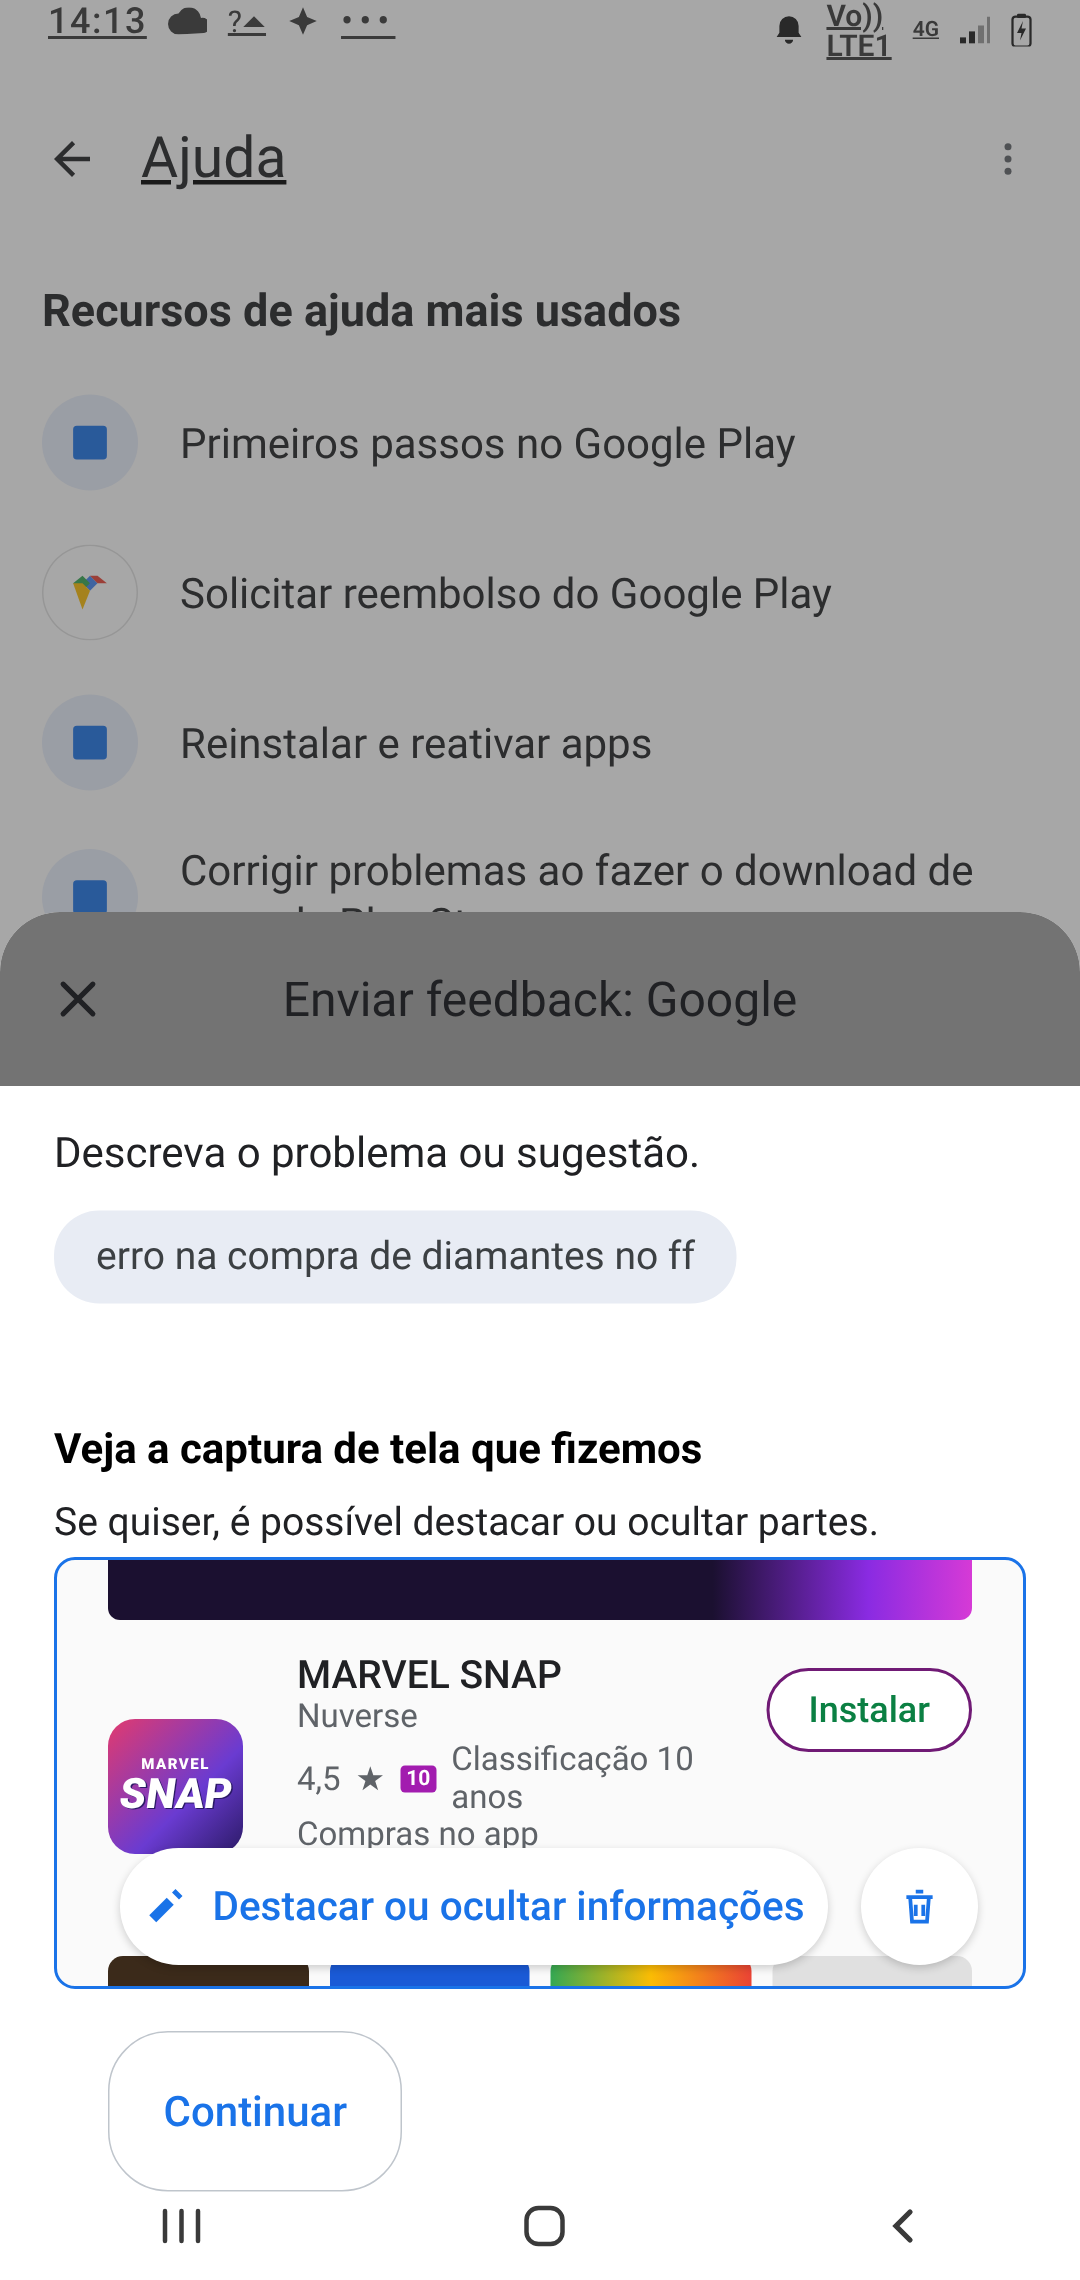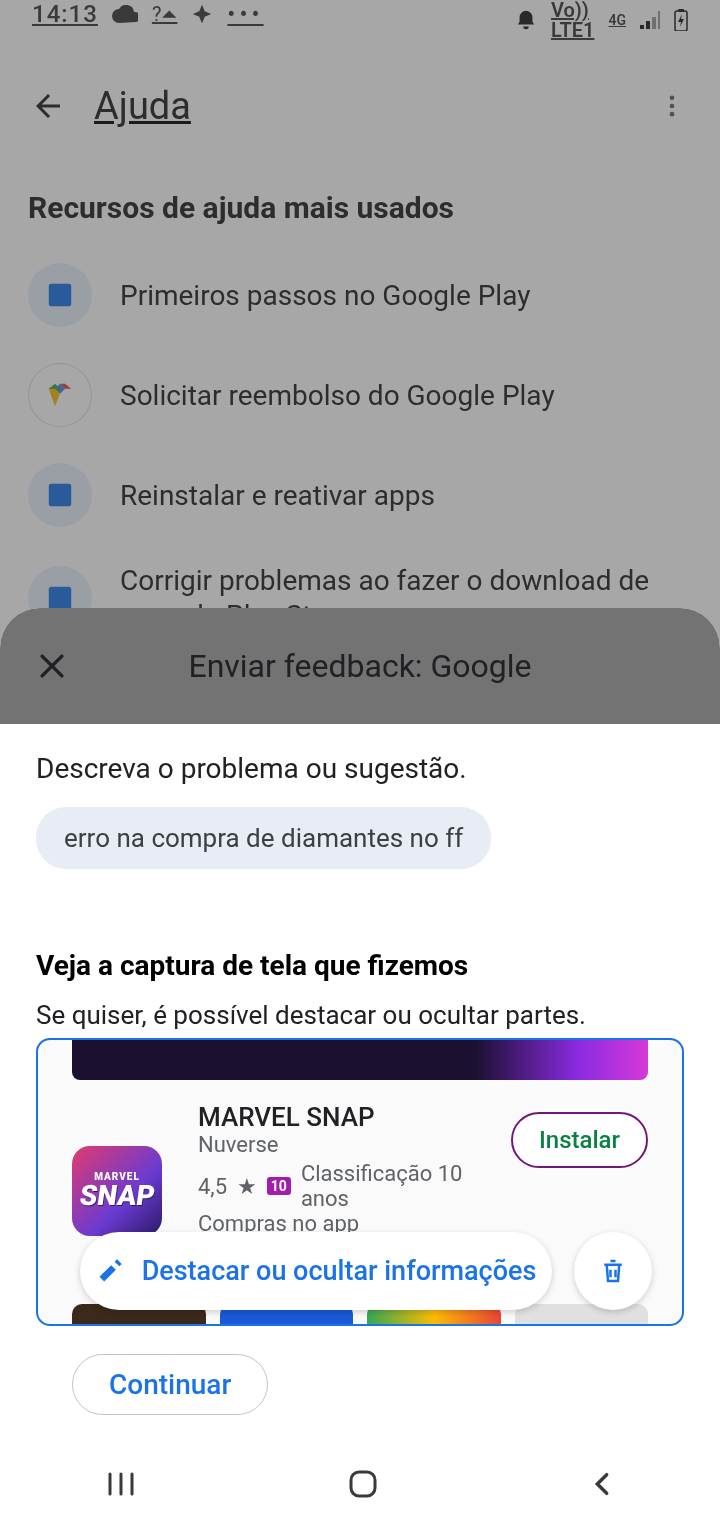--- a/index.html
+++ b/index.html
@@ -98,21 +98,21 @@
     box-shadow:0 2px 6px rgba(0,0,0,0.18);
   }
   .shot-bottom-strip{
     position:absolute; left:34px; right:34px; bottom:0; height:20px;
     display:flex; gap:14px;
   }
   .shot-bottom-strip div{ flex:1; border-top-left-radius:10px; border-top-right-radius:10px;}
 
   .continue-btn{
     margin:28px 0 0 36px; border:1.5px solid #bfc5cc; color:#1a73e8; font-size:28px;
-    padding:13px 36px; border-radius:40px; background:#fff; font-weight:500;
+    padding:36px 36px; border-radius:40px; background:#fff; font-weight:500;
     width:fit-content;
   }
 
   
   .nav-bar{
     position:absolute; left:0; right:0; bottom:0; height:72px;
     display:flex; align-items:center; justify-content:space-around;
   }
   .nav-bar span{ color:#3a3a3a; }
 

